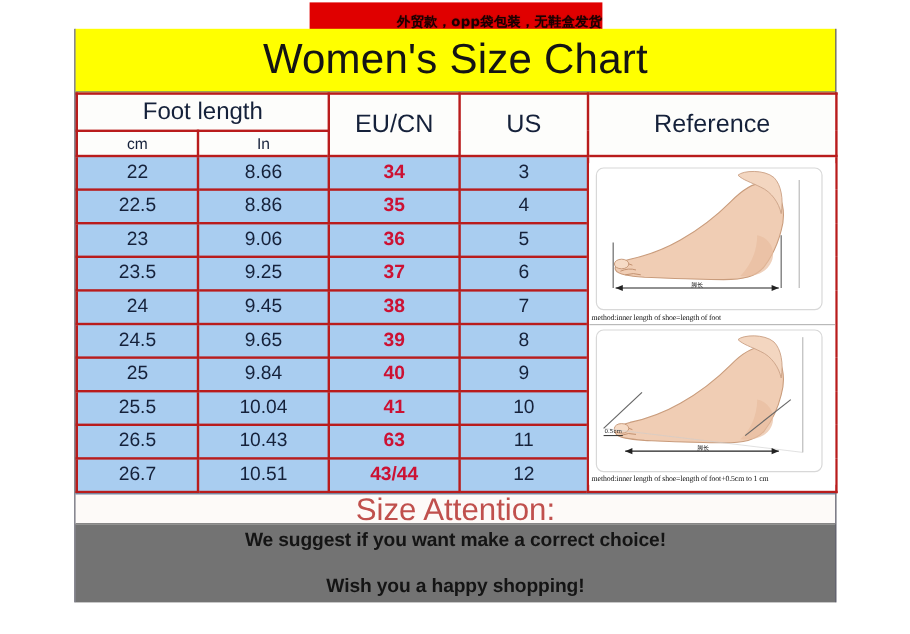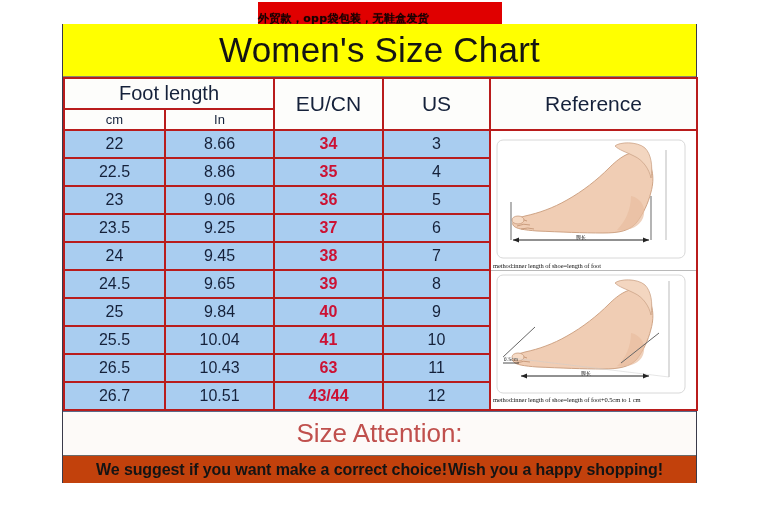--- a/index.html
+++ b/index.html
@@ -8,21 +8,21 @@
     background:#ffffff;
     font-family:"Liberation Sans","DejaVu Sans",sans-serif;
     overflow:hidden;
     position:relative;
   }
 
   
   .promo-banner{
     position:absolute;left:258px;top:2px;width:244px;height:33px;
     background:#e00000;
-    display:flex;align-items:center;justify-content:flex-start;
+    display:flex;align-items:center;justify-content:flex-end;
     box-sizing:border-box;
   }
   .promo-banner span{
     color:#1a0000;
     font-size:11px;
     font-weight:bold;
     letter-spacing:0.3px;
     font-family:"DejaVu Sans",sans-serif;
     white-space:nowrap;
     text-shadow:0 0 1px rgba(0,0,0,.5);
@@ -102,34 +102,34 @@
   .ref-caption{
     position:absolute;left:2px;bottom:1px;
     font-size:6.5px;color:#111;
     font-family:"Liberation Serif",serif;
     white-space:nowrap;letter-spacing:-0.1px;
   }
   .ref-svg{position:absolute;left:0;top:0;}
 
   
   .attention{
-    height:45px;background:#fdfaf8;
+    height:26px;background:#fdfaf8;
     border-top:1px solid #5a6a8a;
     border-bottom:1px solid #6a6a6a;
     display:flex;align-items:center;justify-content:center;
     box-sizing:border-box;
   }
   .attention span{
     font-size:26px;color:#c0504d;font-weight:normal;
     font-family:"Liberation Sans",sans-serif;
   }
   .notes{
-    background:#c2410c;padding:5px 0 4px 0;
-    display:flex;flex-direction:row;align-items:center;
-    justify-content:center;gap:1px;
+    background:#737373;padding:5px 0 4px 0;
+    display:flex;flex-direction:column;align-items:center;
+    justify-content:center;gap:20px;
   }
   .notes div{
     font-size:16px;font-weight:bold;color:#141414;
     font-family:"Liberation Sans",sans-serif;
     letter-spacing:-0.1px;
   }
 </style>
 </head>
 <body>
 

